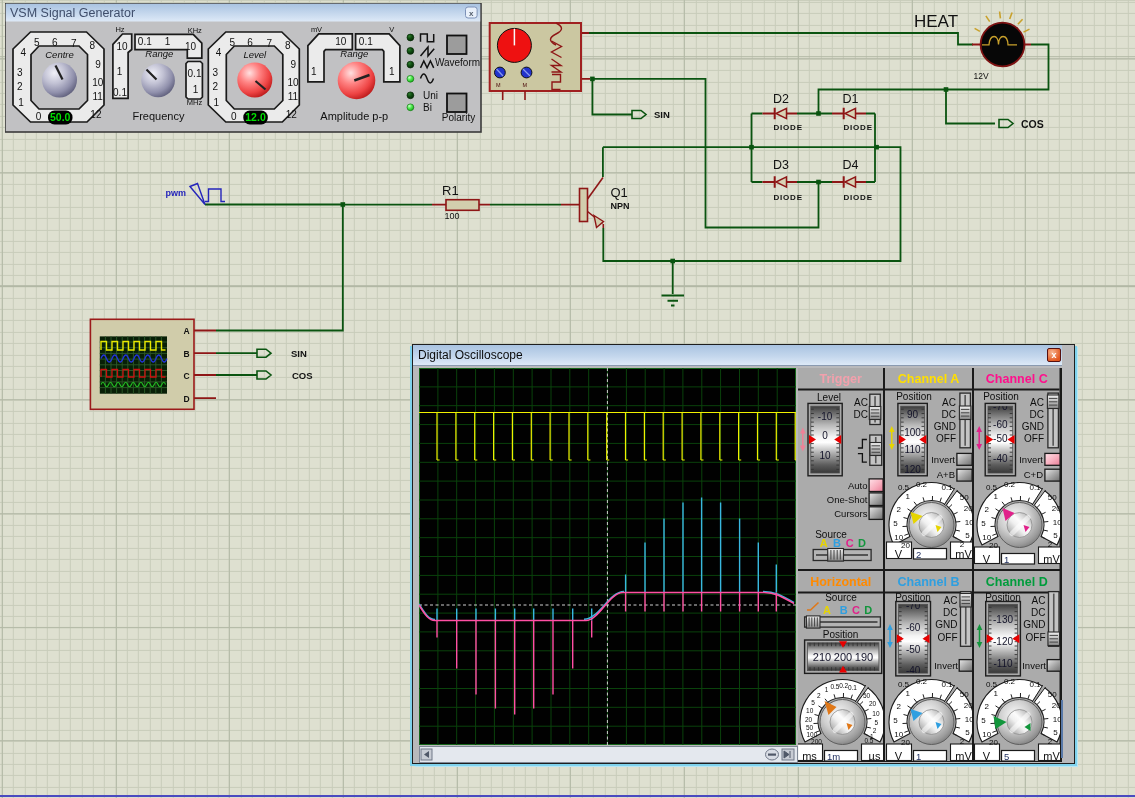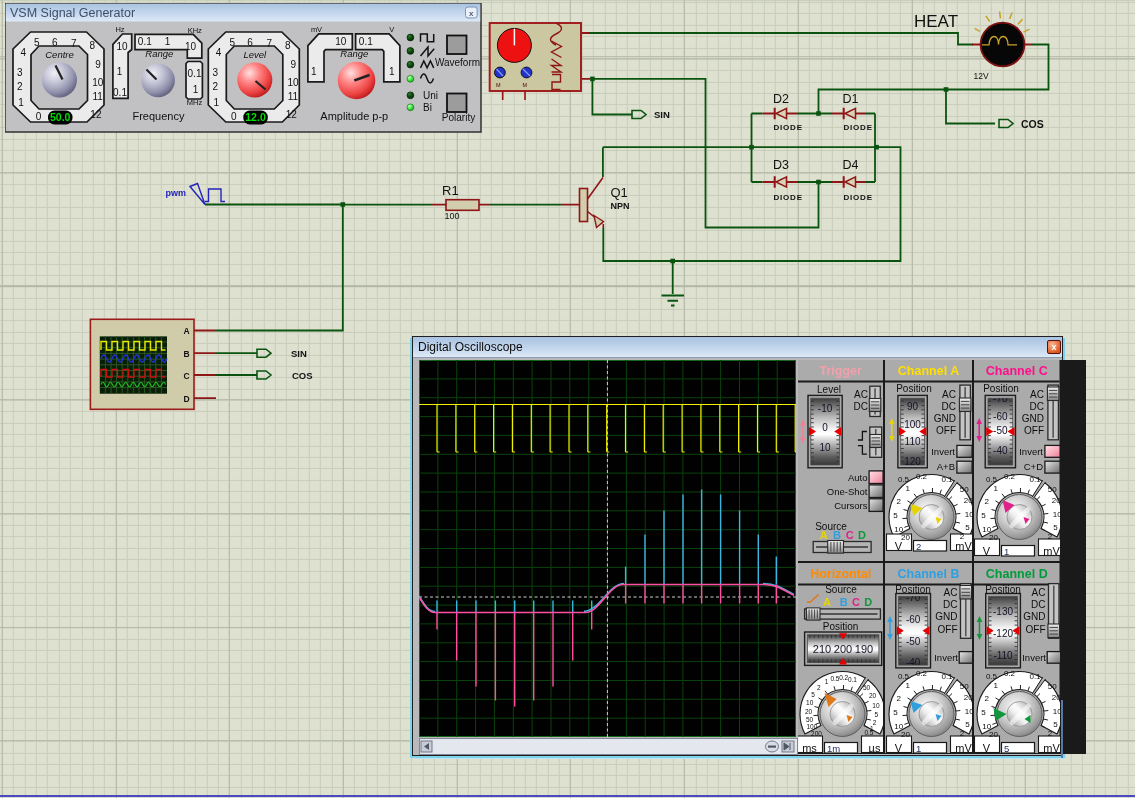--- a/index.html
+++ b/index.html
@@ -329,21 +329,21 @@
  </g>
  <rect x="448" y="36.5" width="19.5" height="18.5" fill="#9c9c9c" stroke="#111" stroke-width="1.8"></rect>
  <rect x="448" y="94.5" width="19.5" height="18.5" fill="#9c9c9c" stroke="#111" stroke-width="1.8"></rect>
  <text x="458.5" y="66.8" font-size="10" fill="#111" text-anchor="middle">Waveform</text>
  <text x="424" y="100" font-size="10" fill="#111">Uni</text>
  <text x="424" y="111.8" font-size="10" fill="#111">Bi</text>
  <text x="459.5" y="121.5" font-size="10" fill="#111" text-anchor="middle">Polarity</text>
 </g>
 </svg>
 
-<div class="abs" id="scope" style="left:412px;top:336px;width:649px;height:418px;background:#b9b9bb;border:1px solid #1f1f1f;box-shadow:2px 2px 0 0 #7fd2ec,-2px 2px 0 0 #7fd2ec,3px 3px 0 0 #b8e6f4;">
+<div class="abs" id="scope" style="left:412px;top:344px;width:649px;height:418px;background:#b9b9bb;border:1px solid #1f1f1f;box-shadow:2px 2px 0 0 #7fd2ec,-2px 2px 0 0 #7fd2ec,3px 3px 0 0 #b8e6f4;padding-left:12px;">
  <div class="abs" style="left:0;top:0;width:649px;height:20px;background:linear-gradient(180deg,#a9c3e1,#c3d6ec 55%,#dde9f7);border-bottom:1px solid #8a9ab0;">
   <div style="font-size:12px;color:#0c0c0c;padding:3px 0 0 5px;">Digital Oscilloscope</div>
  </div>
  <div class="abs" style="left:634px;top:3px;width:12px;height:12px;border:1.5px solid #551010;border-radius:2px;background:radial-gradient(circle at 35% 30%,#f8b894,#e2571f 75%);color:#fff;font-weight:bold;font-size:9px;text-align:center;line-height:12px;">x</div>
  <svg class="abs" style="left:5.5px;top:22.5px" width="377" height="377" viewBox="0 0 377 377">
   <rect x="0" y="0" width="377" height="377" fill="#010101"></rect>
   <rect x="0.5" y="0.5" width="376" height="376" fill="none" stroke="#15651a" stroke-width="1"></rect>
   <g stroke="#0c470e" stroke-width="1">
    <path id="gv" d=""></path>
   </g>
@@ -366,21 +366,21 @@
  <div class="abs" style="left:5.5px;top:400.5px;width:377px;height:15px;background:#e4e8ee;border:1px solid #808896;">
   <svg width="375" height="13">
    <rect x="1" y="1" width="11" height="11" fill="#c8ccd4" stroke="#707888"></rect>
    <path d="M9,3 L4,6.5 L9,10 Z" fill="#505868"></path>
    <ellipse cx="352" cy="6.5" rx="6.5" ry="5.5" fill="#d8dce4" stroke="#707888"></ellipse>
    <rect x="348" y="5.5" width="8" height="2.2" fill="#505868"></rect>
    <rect x="362" y="1" width="12" height="11" fill="#c8ccd4" stroke="#707888"></rect>
    <path d="M364,3 L369,6.5 L364,10 Z M370,3 V10" stroke="#505868" fill="#505868"></path>
   </svg>
  </div>
- <div class="abs" id="panels" style="left:384.5px;top:22.5px;width:288px;height:394px;background:#1a1a1a;">
+ <div class="abs" id="panels" style="left:384.5px;top:22.5px;width:264px;height:394px;background:#1a1a1a;">
         <svg class="abs" style="left:0px;top:0px" width="85.5" height="201" viewBox="0 0 85.5 201">
           <defs>
             <linearGradient id="vmet" x1="0" y1="0" x2="0" y2="1">
               <stop offset="0" stop-color="#3c3c3c"></stop>
               <stop offset="0.1" stop-color="#6a6a6a"></stop>
               <stop offset="0.28" stop-color="#b8b8b8"></stop>
               <stop offset="0.46" stop-color="#f4f4f4"></stop>
               <stop offset="0.54" stop-color="#ffffff"></stop>
               <stop offset="0.7" stop-color="#b0b0b0"></stop>
               <stop offset="0.88" stop-color="#5c5c5c"></stop>

